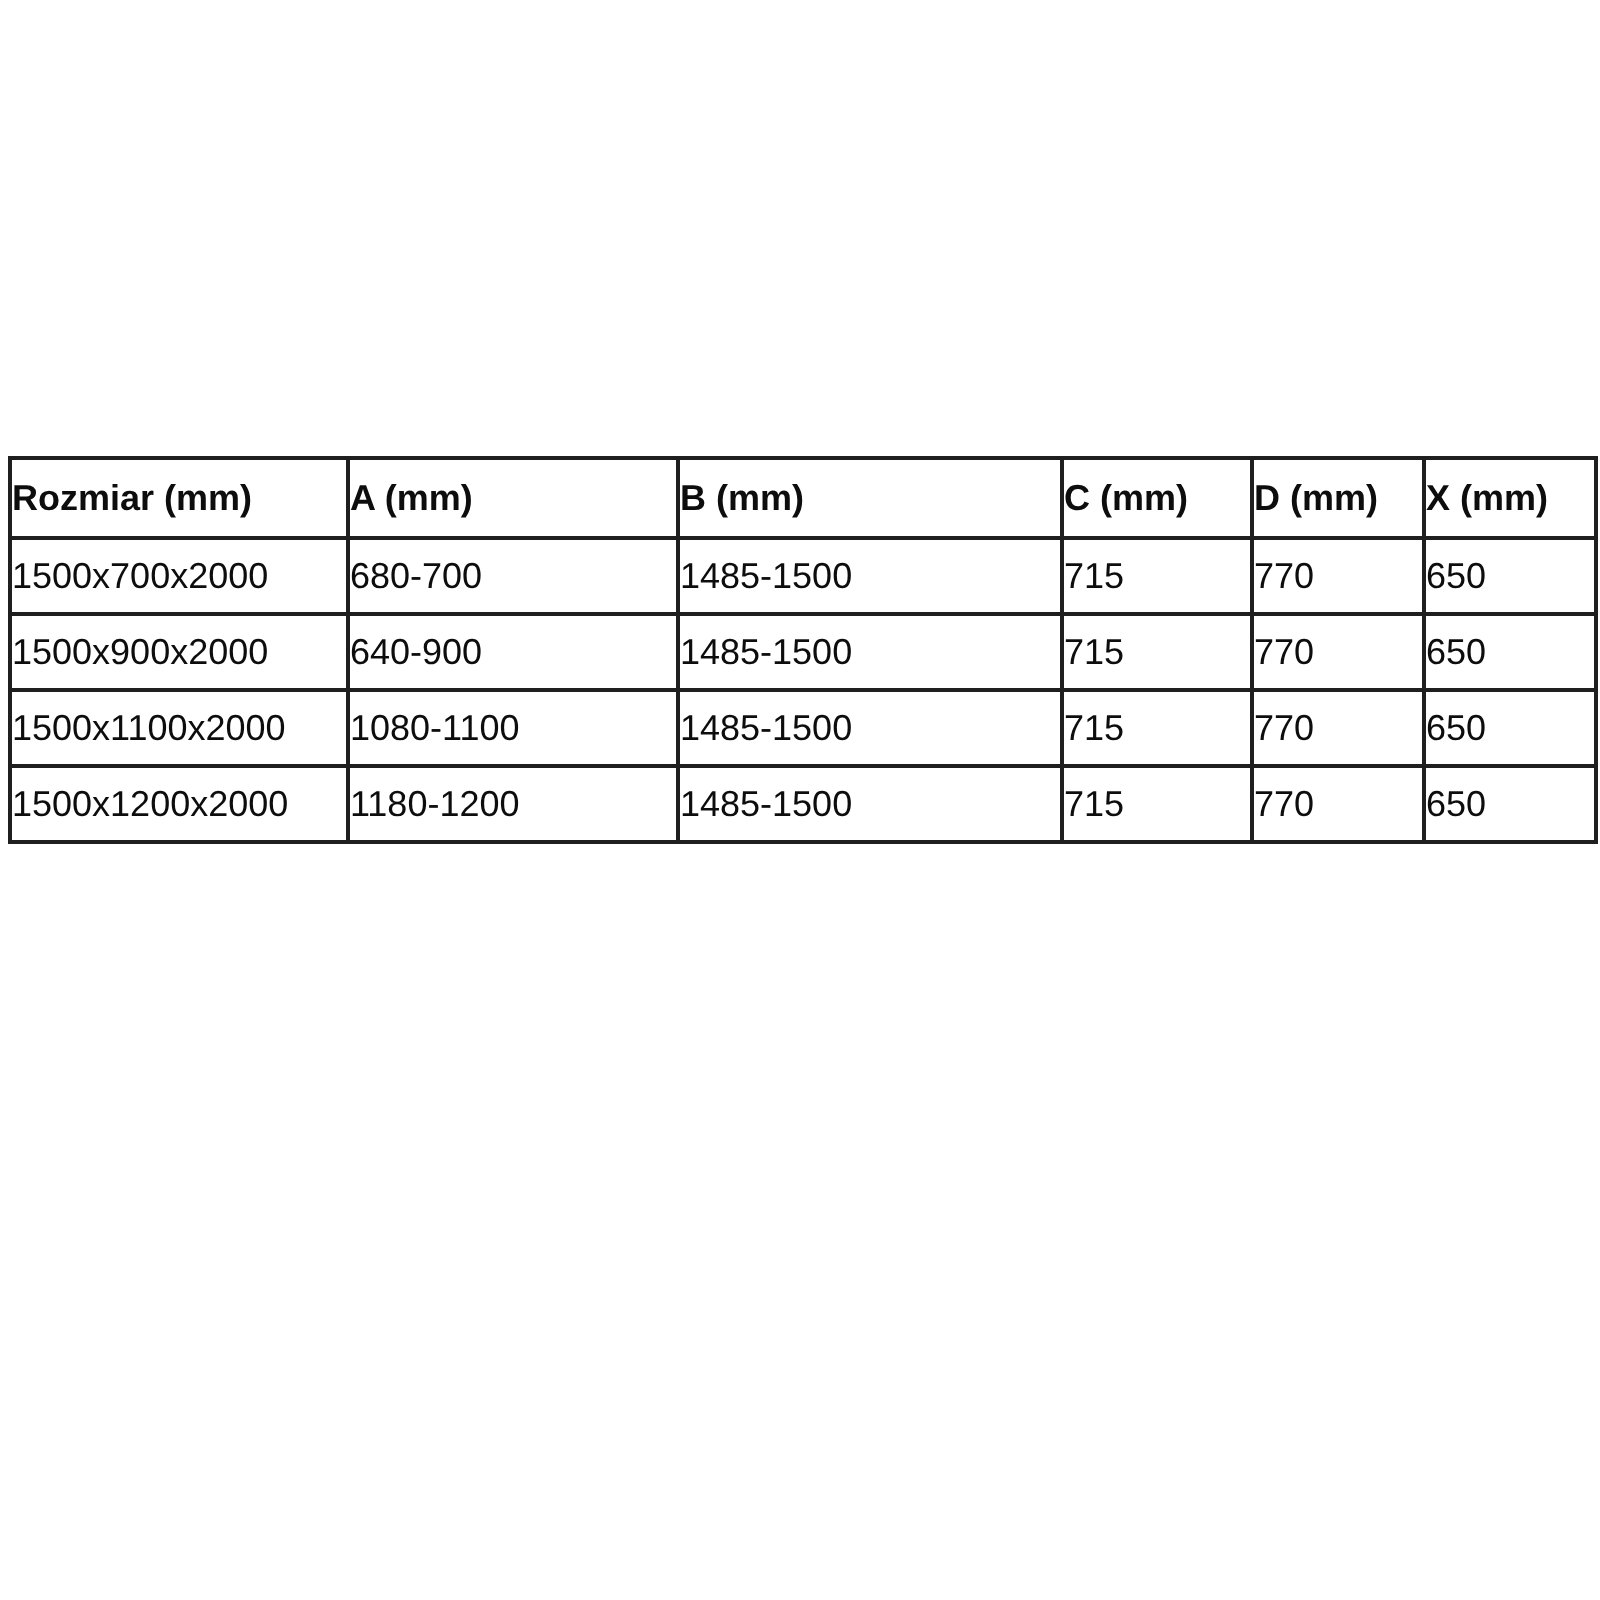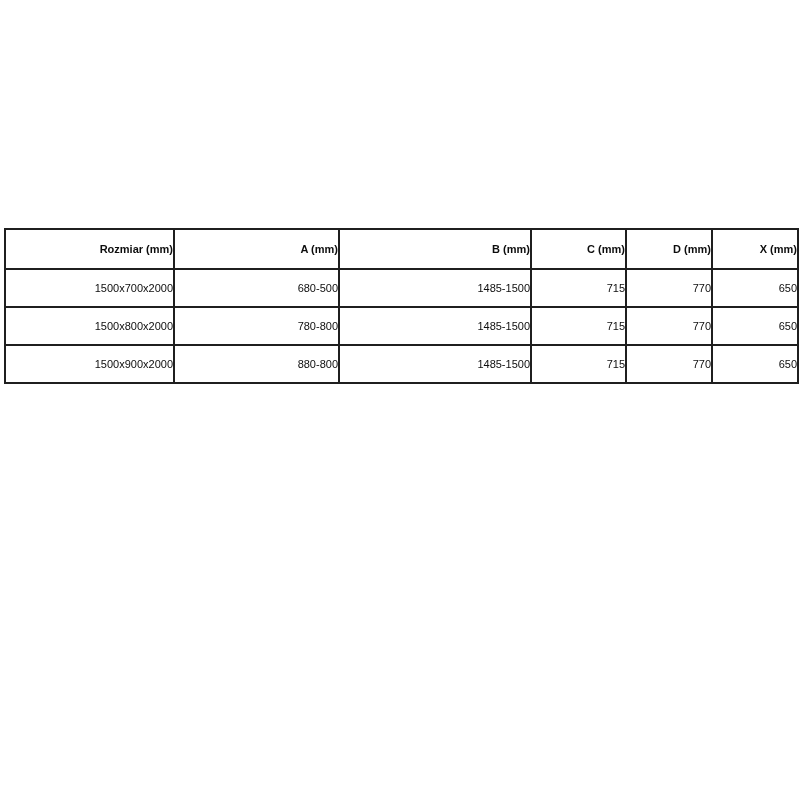--- a/index.html
+++ b/index.html
@@ -23,24 +23,24 @@
     left: 4px;
     top: 228px;
     width: 793px;
     border-collapse: collapse;
     table-layout: fixed;
     color: #0d0d0d;
   }
   table.spec-table th,
   table.spec-table td {
     border: 2px solid #1f1f1f;
-    text-align: right;
+    text-align: left;
     vertical-align: middle;
     padding: 0;
-    font-size: 11px;
+    font-size: 18px;
     line-height: 1;
     background: #ffffff;
     overflow: hidden;
     white-space: nowrap;
   }
   table.spec-table th {
     font-weight: bold;
     height: 38px;
   }
   table.spec-table td {
@@ -68,37 +68,45 @@
         <th>A (mm)</th>
         <th>B (mm)</th>
         <th>C (mm)</th>
         <th>D (mm)</th>
         <th>X (mm)</th>
       </tr>
     </thead>
     <tbody>
         <tr>
           <td>1500x700x2000</td>
-          <td>680-500</td>
-          <td>1485-1500</td>
-          <td>715</td>
-          <td>770</td>
-          <td>650</td>
-        </tr>
-        <tr>
-          <td>1500x800x2000</td>
-          <td>780-800</td>
+          <td>680-700</td>
           <td>1485-1500</td>
           <td>715</td>
           <td>770</td>
           <td>650</td>
         </tr>
         <tr>
           <td>1500x900x2000</td>
-          <td>880-800</td>
+          <td>640-900</td>
+          <td>1485-1500</td>
+          <td>715</td>
+          <td>770</td>
+          <td>650</td>
+        </tr>
+        <tr>
+          <td>1500x1100x2000</td>
+          <td>1080-1100</td>
+          <td>1485-1500</td>
+          <td>715</td>
+          <td>770</td>
+          <td>650</td>
+        </tr>
+        <tr>
+          <td>1500x1200x2000</td>
+          <td>1180-1200</td>
           <td>1485-1500</td>
           <td>715</td>
           <td>770</td>
           <td>650</td>
         </tr>
       </tbody>
   </table>
 </div>
 
 </body></html>

